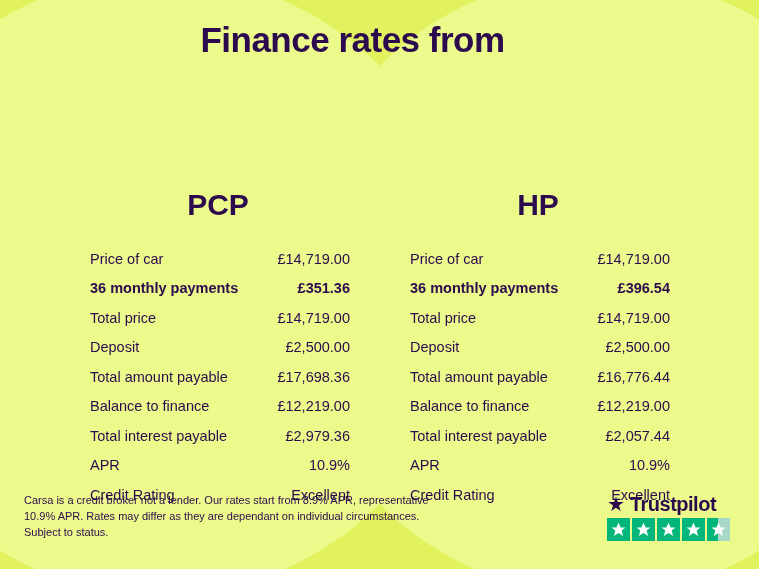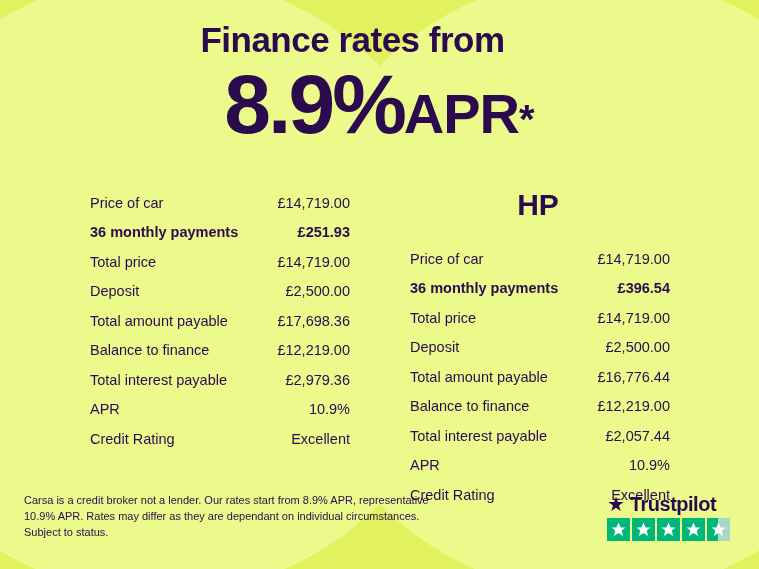--- a/index.html
+++ b/index.html
@@ -178,33 +178,31 @@
 
 <div class="bg">
   <div class="circle circle-left"></div>
   <div class="circle circle-right"></div>
 </div>
 
 <div class="content">
 
   <div class="headline">Finance rates from</div>
 
-  <div class="rate-row">
-    <span class="rate-big">8.9%</span><span class="rate-apr">APR</span><span class="rate-star">*</span>
-  </div>
 
   <div class="col col-left">
+    <div class="col-title">PCP</div>
 
     <div class="row">
       <span class="label">Price of car</span>
       <span class="value">£14,719.00</span>
     </div>
     <div class="row bold">
       <span class="label">36 monthly payments</span>
-      <span class="value">£251.93</span>
+      <span class="value">£351.36</span>
     </div>
     <div class="row">
       <span class="label">Total price</span>
       <span class="value">£14,719.00</span>
     </div>
     <div class="row">
       <span class="label">Deposit</span>
       <span class="value">£2,500.00</span>
     </div>
     <div class="row">

